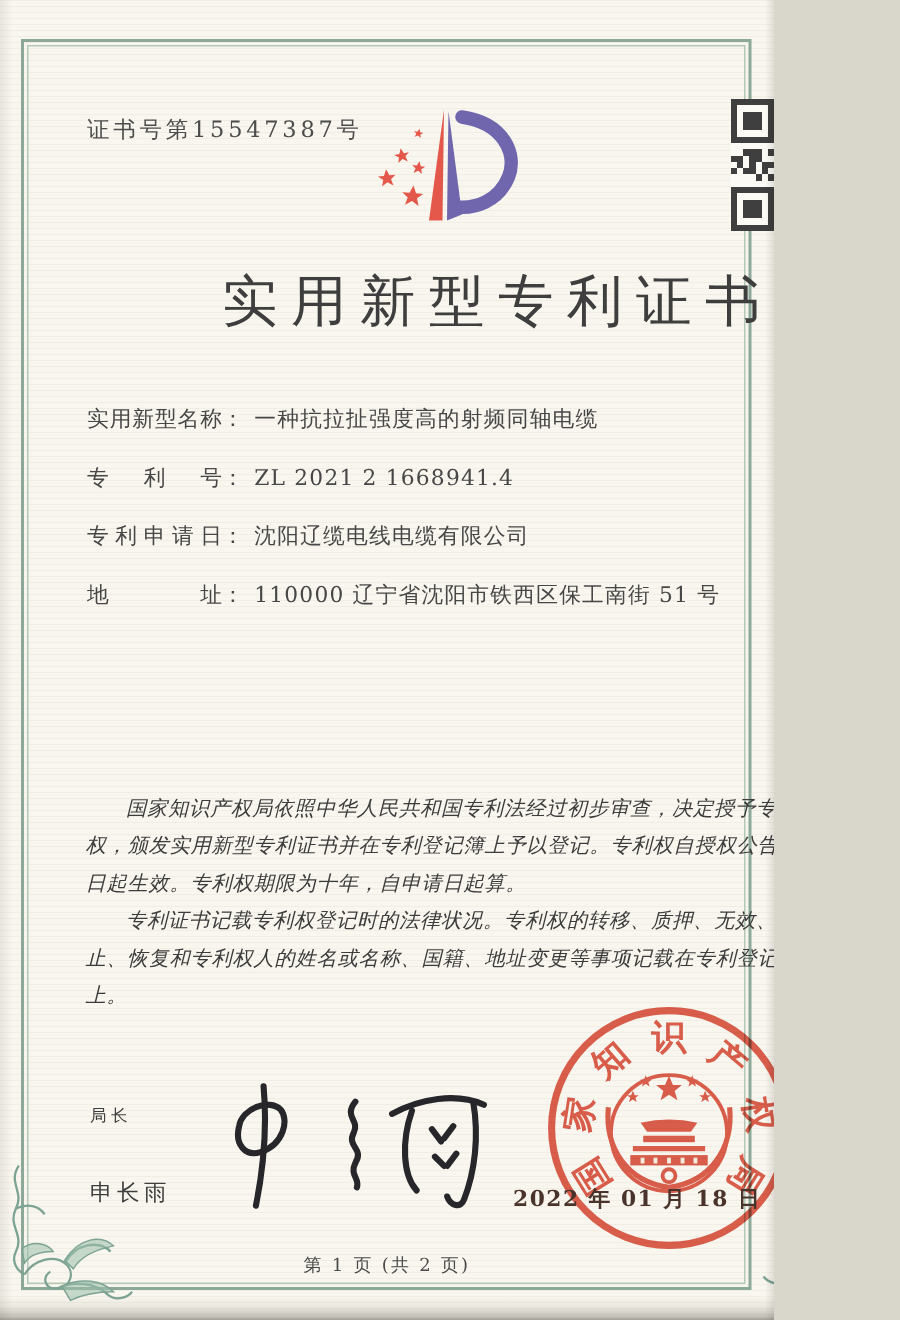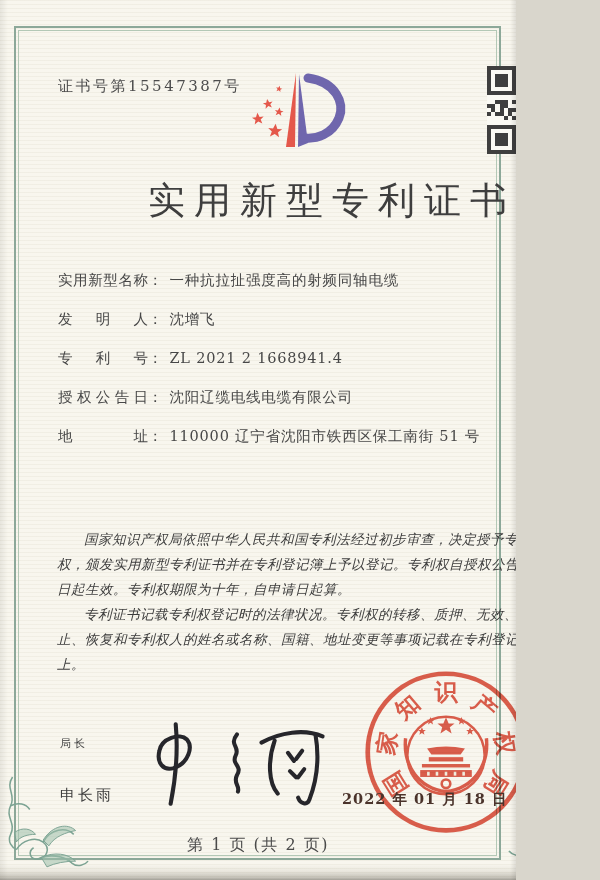--- a/index.html
+++ b/index.html
@@ -26,21 +26,21 @@
   .paras{position:absolute;left:57px;top:527px;width:489px;font-size:13.5px;line-height:25px;font-style:italic;color:#3c3c3c;}
   .paras p{margin:0;text-indent:2em;letter-spacing:0.5px;}
   
   .director-role{position:absolute;left:60px;top:736px;font-size:11px;letter-spacing:3px;color:#3d3d3d;}
   .director-name{position:absolute;left:60px;top:786px;font-size:15px;letter-spacing:3px;color:#3d3d3d;}
   .signature{position:absolute;left:135px;top:712px;}
   
   .seal{position:absolute;left:360px;top:666px;opacity:0.9;mix-blend-mode:multiply;}
   .seal-date{position:absolute;left:342px;top:790px;font-size:14.5px;letter-spacing:1px;color:#4a332b;font-weight:600;z-index:5;}
   
-  .page-no{position:absolute;left:0;right:0;top:835px;text-align:center;font-size:16px;letter-spacing:1.5px;color:#4a4a4a;}
+  .page-no{position:absolute;left:0;right:0;top:835px;text-align:center;font-size:12px;letter-spacing:1.5px;color:#4a4a4a;}
   
   .orn{position:absolute;}
   .orn-left{left:3px;top:772px;}
   .orn-right{left:508px;top:750px;transform:scaleX(-1);}
   
   .edge-bottom{position:absolute;left:0;right:0;bottom:0;height:16px;
     background:linear-gradient(180deg, rgba(0,0,0,0) 0%, rgba(108,100,84,0.10) 45%, rgba(77,72,60,0.30) 85%, rgba(58,54,46,0.45) 100%);}
   .edge-right{position:absolute;top:0;right:0;bottom:0;width:6px;background:linear-gradient(270deg, rgba(0,0,0,0.10), rgba(0,0,0,0));}
   .edge-left{position:absolute;top:0;left:0;bottom:0;width:8px;background:linear-gradient(90deg, rgba(0,0,0,0.07), rgba(0,0,0,0));}
   text{font-family:"DejaVu Serif","Liberation Serif",serif;}
@@ -281,27 +281,24 @@
       <rect x="6" y="20" width="1" height="1" fill="#3f3f3f"></rect>
     </svg>
 
   <div class="title">实用新型专利证书</div>
 
   <div class="fields">
     <div class="row">
       <span class="lbl">实用新型名称</span><span class="colon">：</span><span class="val">一种抗拉扯强度高的射频同轴电缆</span>
     </div>
     <div class="row">
-      <span class="lbl">发明人</span><span class="colon">：</span><span class="val">沈增飞</span>
-    </div>
-    <div class="row">
       <span class="lbl">专利号</span><span class="colon">：</span><span class="val">ZL 2021 2 1668941.4</span>
     </div>
     <div class="row">
-      <span class="lbl">授权公告日</span><span class="colon">：</span><span class="val">沈阳辽缆电线电缆有限公司</span>
+      <span class="lbl">专利申请日</span><span class="colon">：</span><span class="val">沈阳辽缆电线电缆有限公司</span>
     </div>
     <div class="row">
       <span class="lbl">地址</span><span class="colon">：</span><span class="val">110000 辽宁省沈阳市铁西区保工南街 51 号</span>
     </div>
   </div>
 
   <div class="paras">
     <p>国家知识产权局依照中华人民共和国专利法经过初步审查，决定授予专利权，颁发实用新型专利证书并在专利登记簿上予以登记。专利权自授权公告之日起生效。专利权期限为十年，自申请日起算。</p>
     <p>专利证书记载专利权登记时的法律状况。专利权的转移、质押、无效、终止、恢复和专利权人的姓名或名称、国籍、地址变更等事项记载在专利登记簿上。</p>
   </div>

